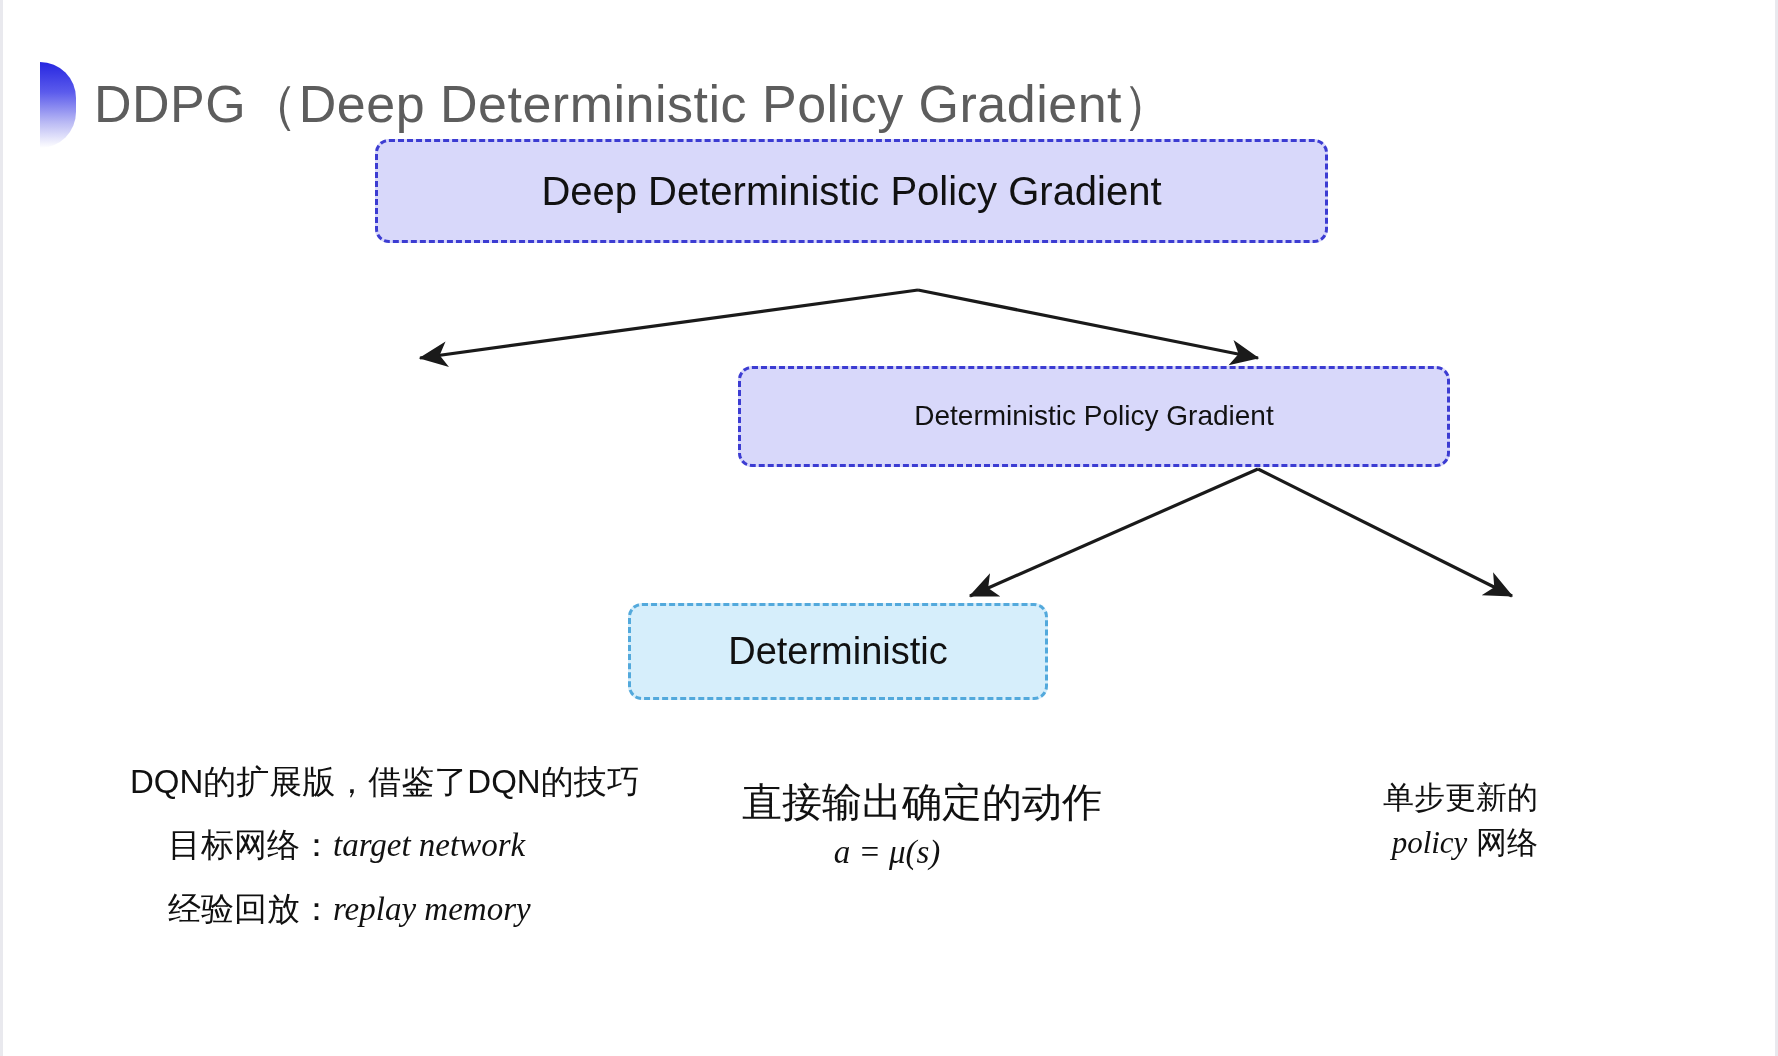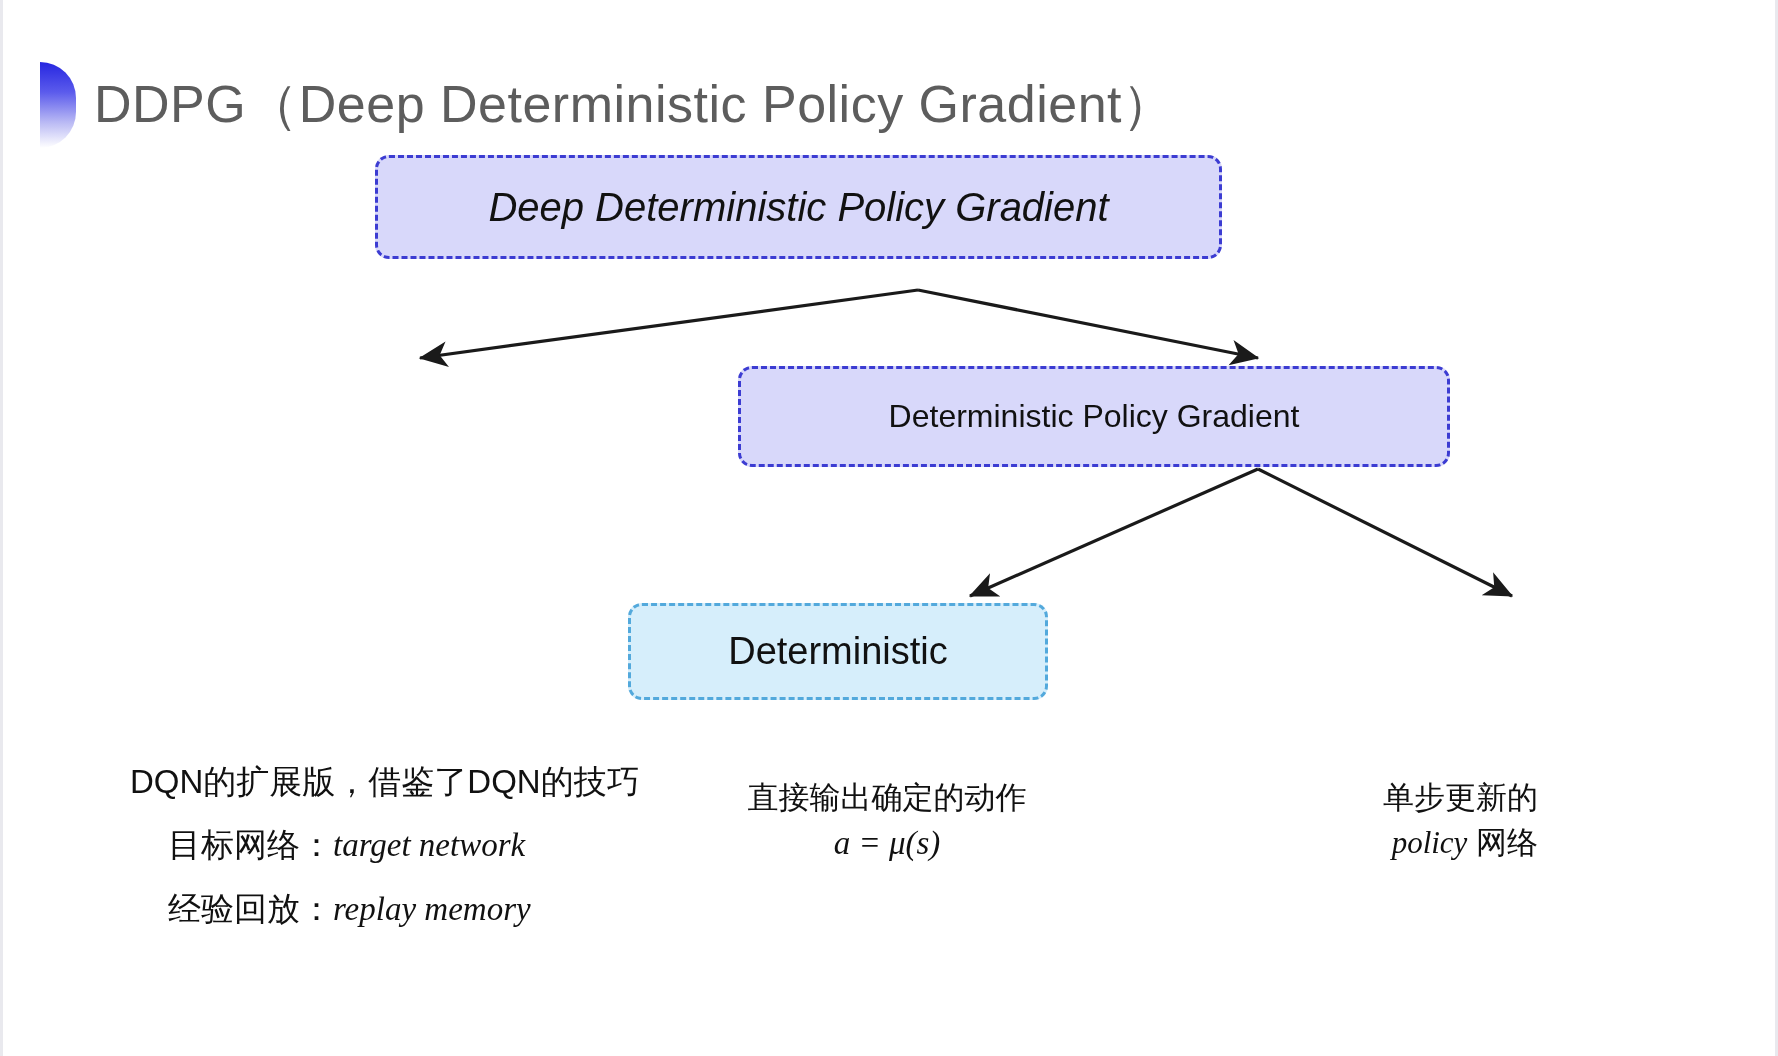--- a/index.html
+++ b/index.html
@@ -23,42 +23,42 @@
   
   #links{position:absolute;left:0;top:0;width:1778px;height:1056px;pointer-events:none;}
 
   
   .node{position:absolute;display:flex;align-items:center;justify-content:center;
         border-radius:14px;box-sizing:border-box;text-align:center;}
   .node .lbl{font-size:38px;color:#111111;line-height:1.1;padding:0 14px;}
   .node.purple{background:#d8d8fa;border:3px dashed #3c3cd2;}
   .node.cyan{background:#d6eefb;border:3px dashed #53a9dc;}
 
-  #node-root{left:375px;top:155px;width:847px;height:104px;font-style:italic;}
+  #node-root{left:375px;top:139px;width:953px;height:104px;}
   #node-deep{left:150px;top:366px;width:408px;height:100px;}
   #node-dpg{left:738px;top:366px;width:712px;height:101px;}
   #node-det{left:628px;top:603px;width:420px;height:97px;}
   #node-pg{left:1110px;top:603px;width:410px;height:97px;}
 
   #node-root .lbl{font-size:40px;}
-  #node-dpg .lbl{font-size:32px;text-align:right;}
+  #node-dpg .lbl{font-size:28px;text-align:right;}
 
   
   .note{position:absolute;color:#111111;margin-top:30px;}
   .note .ln{white-space:nowrap;line-height:1.0;}
   .cn{font-family:"Liberation Sans","DejaVu Sans",sans-serif;}
   .it{font-family:"Liberation Serif","DejaVu Serif",serif;font-style:italic;}
 
   #note-left{left:130px;top:735px;width:520px;}
   #note-left .ln{font-size:33px;margin-bottom:30px;}
   #note-left .ln.r1{text-align:left;}
   #note-left .ln.r2,#note-left .ln.r3{padding-left:38px;}
 
   #note-mid{left:742px;top:752px;width:290px;text-align:center;}
-  #note-mid .ln{font-size:31px;margin-bottom:14px;}
+  #note-mid .ln{font-size:40px;margin-bottom:14px;}
   #note-mid .formula{font-size:33px;font-style:italic;}
 
   #note-right{left:1238px;top:752px;width:300px;text-align:right;}
   #note-right .ln{font-size:31px;margin-bottom:14px;}
 </style>
 </head>
 <body>
 
 <div id="slide">
 

